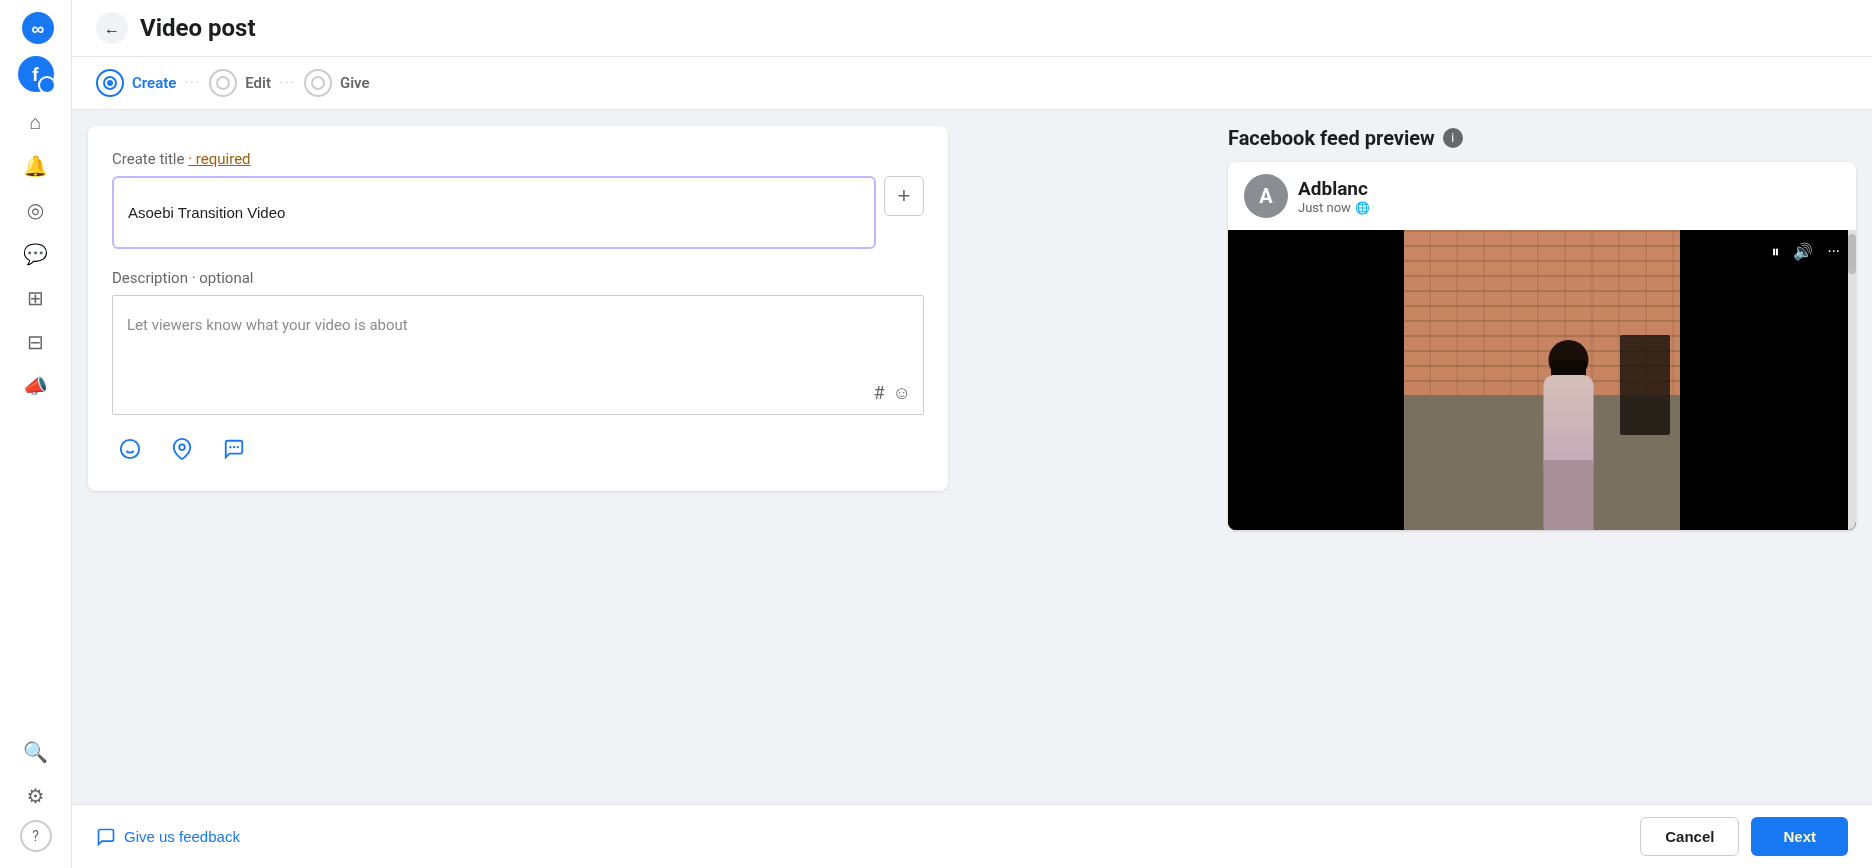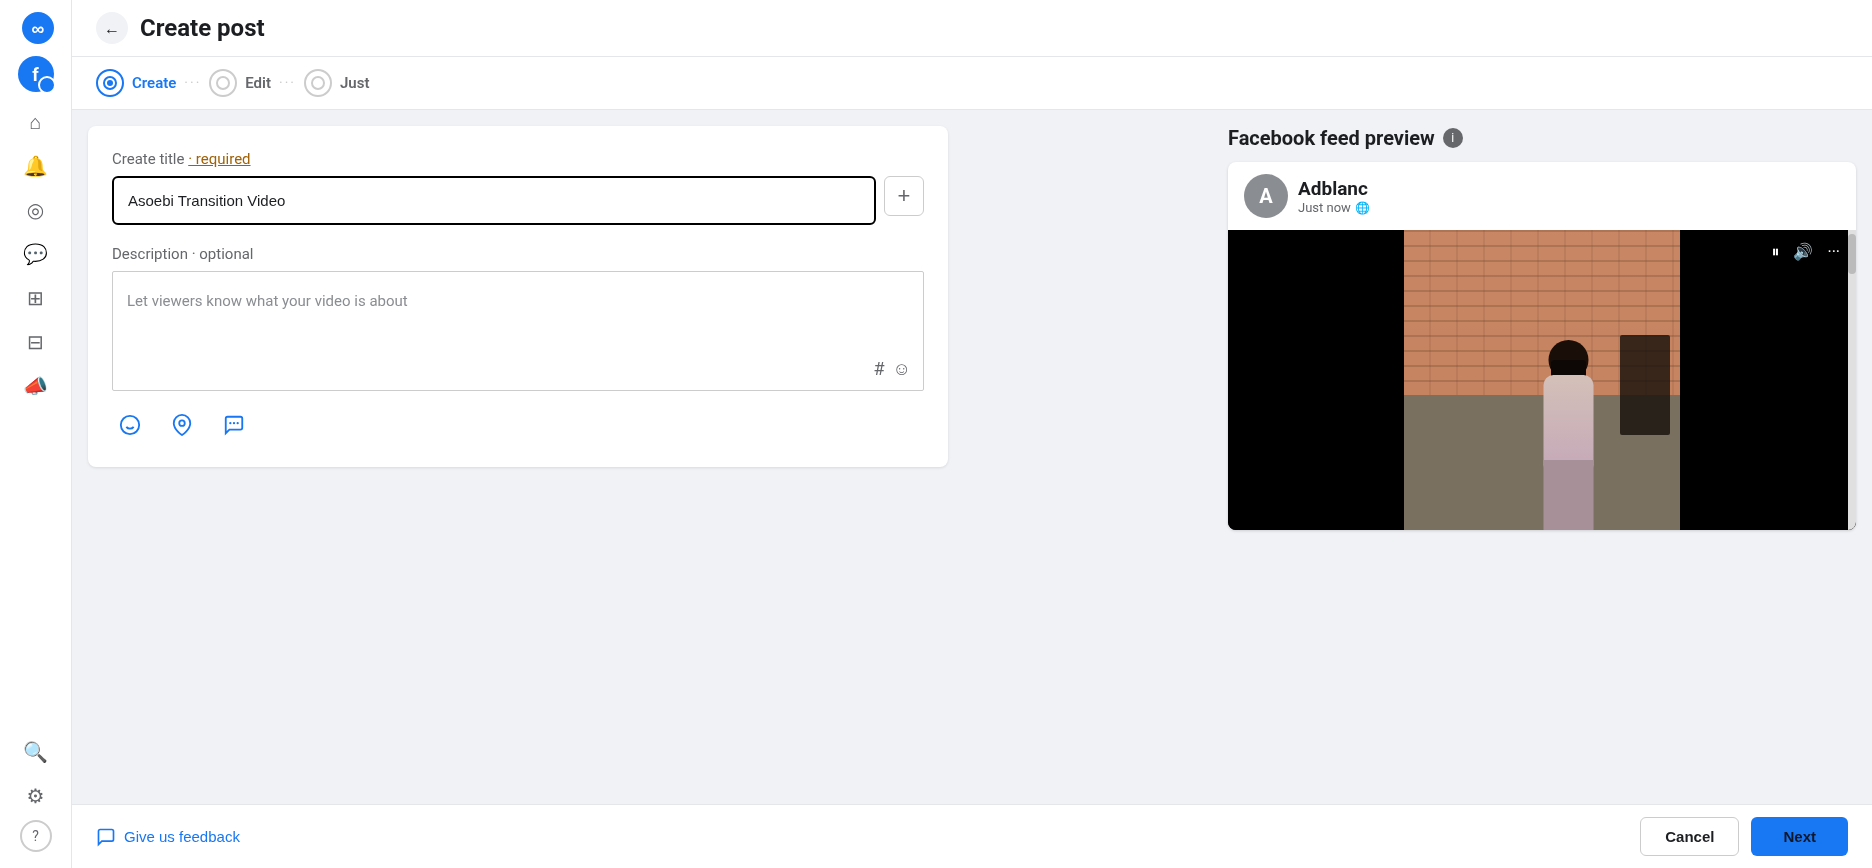--- a/index.html
+++ b/index.html
@@ -188,23 +188,23 @@
       color: #65676b;
       font-weight: 400;
     }
     .title-input-row {
       display: flex;
       gap: 8px;
       margin-bottom: 20px;
     }
     .title-input {
       flex: 1;
-      border: 2px solid #000000;
+      border: 2px solid #c4b5fd;
       border-radius: 6px;
-      padding: 14px 14px;
+      padding: 26px 14px;
       font-size: 15px;
       color: #1c1e21;
       outline: none;
     }
     .add-button {
       width: 40px;
       height: 40px;
       border: 1px solid #ccc;
       border-radius: 6px;
       background: #fff;
@@ -360,21 +360,21 @@
       color: #1c1e21;
       cursor: pointer;
     }
     .next-btn {
       padding: 10px 32px;
       border: none;
       border-radius: 6px;
       background: #1877f2;
       font-size: 15px;
       font-weight: 600;
-      color: #0f172a;
+      color: #fef9c3;
       cursor: pointer;
     }
 
     
     .preview-panel::-webkit-scrollbar { width: 8px; }
     .preview-panel::-webkit-scrollbar-thumb { background: #ccc; border-radius: 4px; }
 
     
     .video-mock {
       width: 100%;
@@ -407,21 +407,21 @@
   <div class="sidebar-icon">⚙</div>
   <div class="sidebar-icon" style="border:2px solid #ccc;border-radius:50%;width:32px;height:32px;font-size:14px;margin-bottom:8px;">?</div>
 </div>
 
 <div class="main-content">
 
   <div class="header">
     <div class="header-back">
       <span>←</span>
     </div>
-    <h1 class="header-title">Create post</h1>
+    <h1 class="header-title">Video post</h1>
   </div>
 
   <div class="stepper">
     <div class="step">
       <div class="step-circle active">
         <svg width="14" height="14" viewBox="0 0 14 14">
           <circle cx="7" cy="7" r="6" fill="none" stroke="#1877f2" stroke-width="2"></circle>
           <circle cx="7" cy="7" r="3" fill="#1877f2"></circle>
         </svg>
       </div>
@@ -436,21 +436,21 @@
       </div>
       <span class="step-label">Edit</span>
     </div>
     <span class="step-dots">···</span>
     <div class="step">
       <div class="step-circle">
         <svg width="14" height="14" viewBox="0 0 14 14">
           <circle cx="7" cy="7" r="6" fill="none" stroke="#ccc" stroke-width="2"></circle>
         </svg>
       </div>
-      <span class="step-label">Just</span>
+      <span class="step-label">Give</span>
     </div>
   </div>
 
   <div class="body-area">
 
     <div class="post-details-panel">
       <div class="post-details-card">
 
         <div class="field-label">
           <span>Create title</span>

